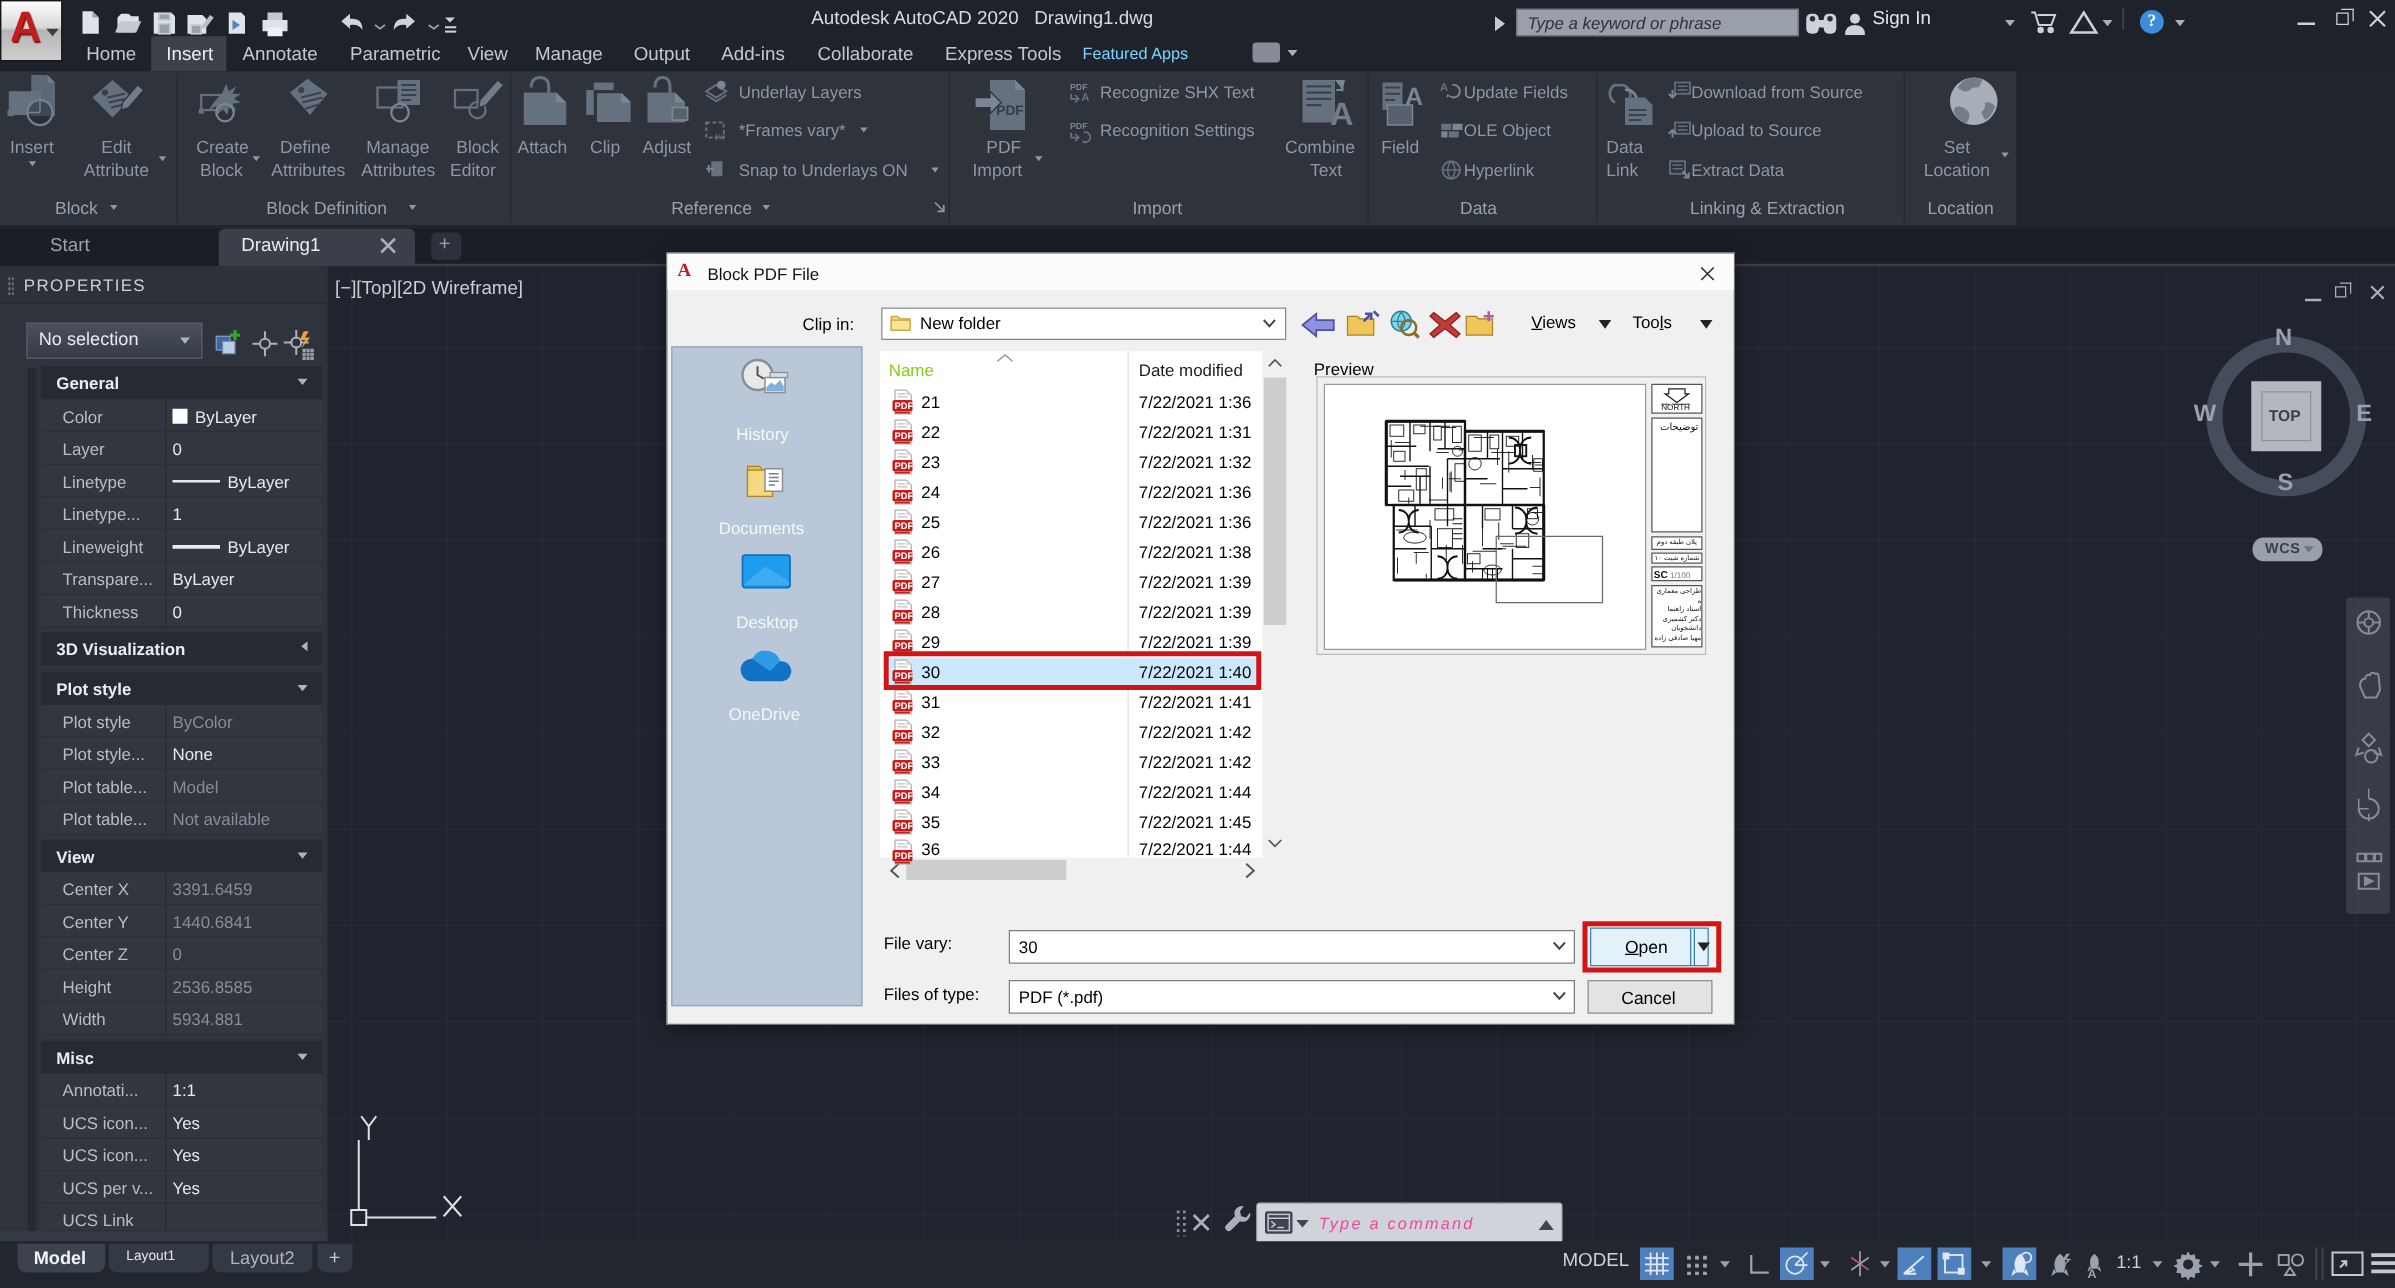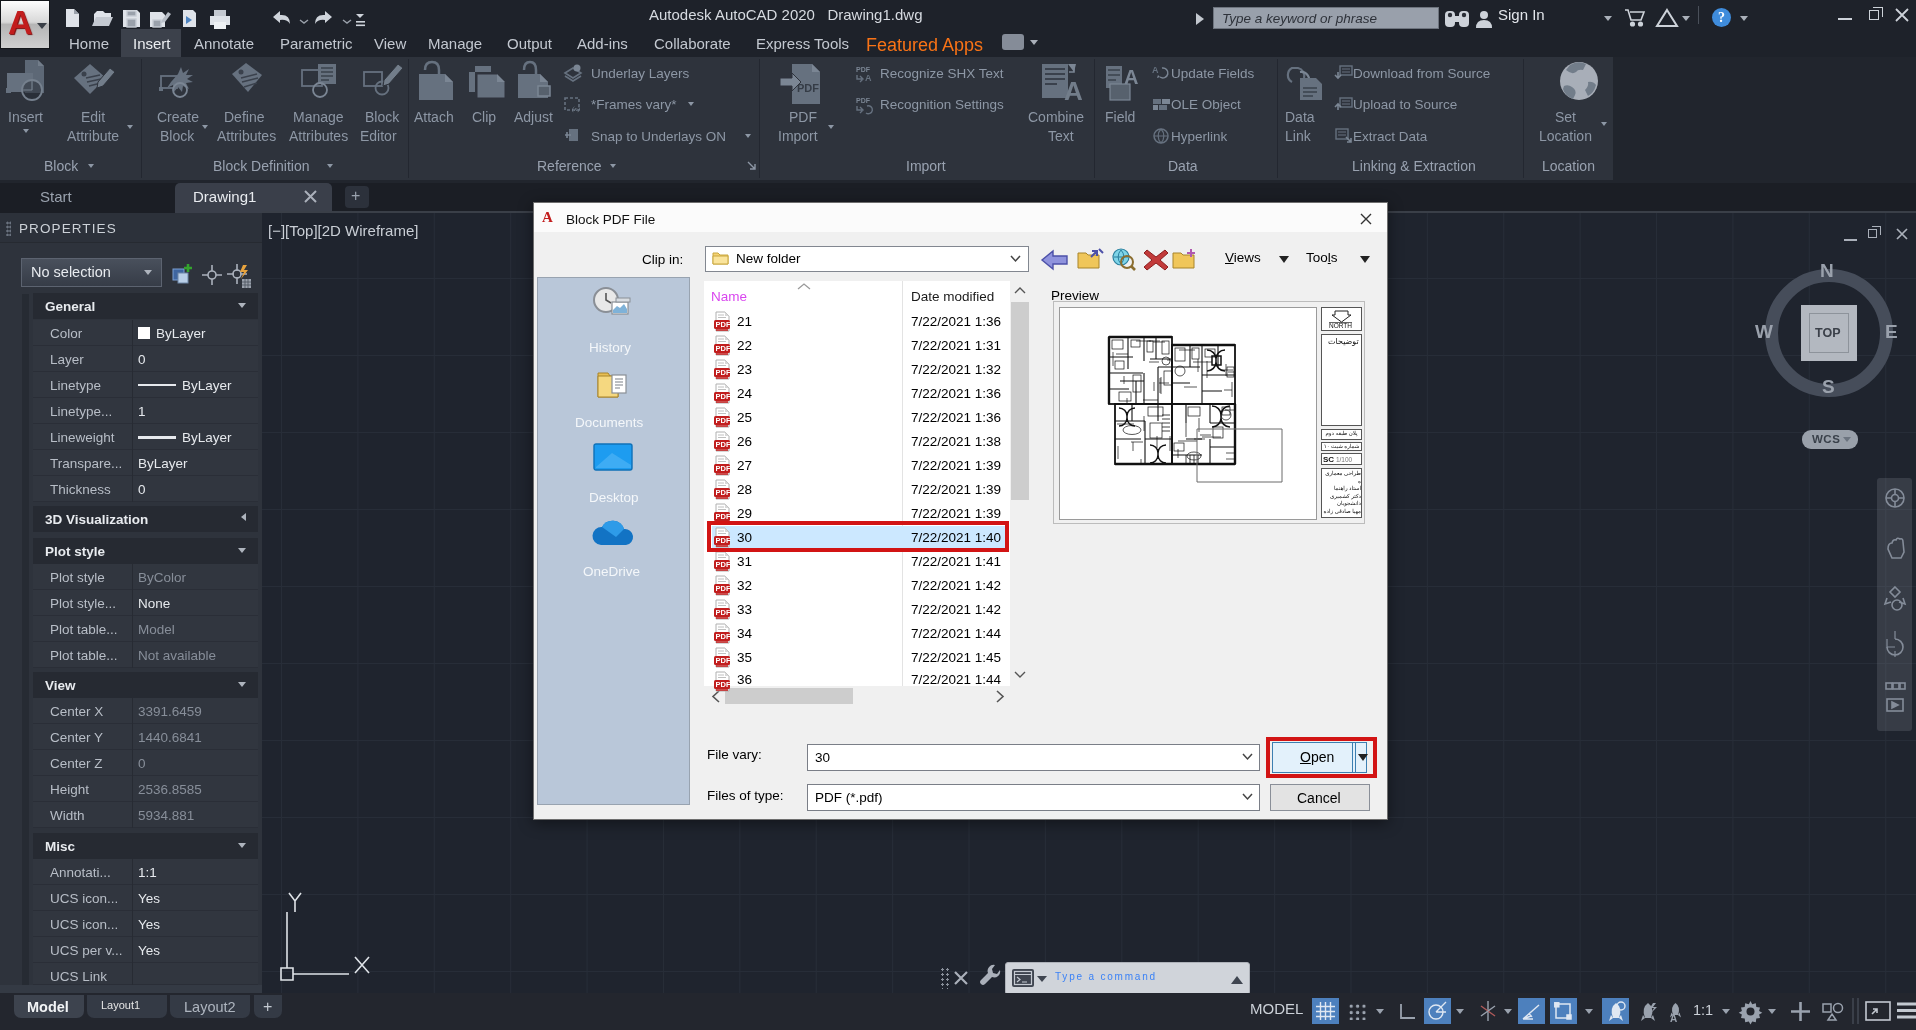--- a/index.html
+++ b/index.html
@@ -90,21 +90,21 @@
 <div class="ab" style="left:121px;top:29px;width:60px;height:28px;background:#3c414b"></div>
 <div class="tx" style="left:133px;top:35px;font-size:15px;color:#eceef1">Insert</div>
 <div class="tx" style="left:194px;top:35px;font-size:15px;color:#c3c8d0">Annotate</div>
 <div class="tx" style="left:280px;top:35px;font-size:15px;color:#c3c8d0">Parametric</div>
 <div class="tx" style="left:374px;top:35px;font-size:15px;color:#c3c8d0">View</div>
 <div class="tx" style="left:428px;top:35px;font-size:15px;color:#c3c8d0">Manage</div>
 <div class="tx" style="left:507px;top:35px;font-size:15px;color:#c3c8d0">Output</div>
 <div class="tx" style="left:577px;top:35px;font-size:15px;color:#c3c8d0">Add-ins</div>
 <div class="tx" style="left:654px;top:35px;font-size:15px;color:#c3c8d0">Collaborate</div>
 <div class="tx" style="left:756px;top:35px;font-size:15px;color:#c3c8d0">Express Tools</div>
-<div class="tx" style="left:866px;top:35px;font-size:18px;color:#f97316">Featured Apps</div>
+<div class="tx" style="left:866px;top:35px;font-size:13px;color:#7dd3fc">Featured Apps</div>
 <div class="ab" style="left:1002px;top:34px;width:22px;height:16px;background:#858c98;border-radius:3px"></div>
 <div class="ab" style="left:1030px;top:40px;width:0;height:0;border-top:5px solid #aab0b9;border-left:4.5px solid transparent;border-right:4.5px solid transparent"></div>
 
 <div class="ab" style="left:0;top:0;width:50px;height:49px;background:linear-gradient(180deg,#fdfdfd 0%,#d8d8d8 45%,#b5b5b5 50%,#cfcfcf 100%);border:1px solid #14161a">
   <div class="tx" style="left:7px;top:2px;font-size:34px;font-weight:bold;color:#c21d1d;text-shadow:1px 1px 1px #7e0f0f">A</div>
   <div class="ab" style="left:36px;top:22px;width:0;height:0;border-top:6px solid #3a3f46;border-left:5px solid transparent;border-right:5px solid transparent"></div>
 </div>
 
 <div class="ab" id="ribbon" style="left:0;top:57px;width:1916px;height:126px;background:#21252d"></div>
 <div class="ab" style="left:0;top:57px;width:1613px;height:123px;background:#2e333c"></div>
@@ -529,21 +529,21 @@
 <svg class="ab" style="left:979px;top:966px" width="24" height="24" viewBox="0 0 24 24" fill="#aab0ba">
   <path d="M21 4 a6 6 0 0 1 -8 7 L6 18 a2.6 2.6 0 0 1 -4 -4 l7 -7 a6 6 0 0 1 7 -8 l-3 4 l1 4 l4 1 z"></path>
 </svg>
 <div class="ab" style="left:1005px;top:962px;width:245px;height:33px;background:#d0d4da;border-radius:3px;border:1px solid #aeb2b9"></div>
 <div class="ab" style="left:1012px;top:969px;width:22px;height:18px;background:#3f4550;border-radius:2px"></div>
 <svg class="ab" style="left:1014px;top:971px" width="18" height="14" viewBox="0 0 18 14" stroke="#c6cbd3" fill="none" stroke-width="1.2">
   <rect x="0.5" y="0.5" width="17" height="13"></rect>
     <path d="M0.5 3.5 h17 M3 6 l3 2.5 -3 2.5 M8 11 h5"></path>
 </svg>
 <div class="ab" style="left:1037px;top:976px;width:0;height:0;border-top:6px solid #3f4550;border-left:5px solid transparent;border-right:5px solid transparent"></div>
-<div class="tx" style="left:1055px;top:971px;font-size:10px;color:#3b82f6;letter-spacing:1.8px">Type a command</div>
+<div class="tx" style="left:1055px;top:971px;font-size:13px;font-style:italic;color:#ec4899;letter-spacing:1.8px">Type a command</div>
 <div class="ab" style="left:1231px;top:976px;width:0;height:0;border-bottom:8px solid #3f4550;border-left:6px solid transparent;border-right:6px solid transparent"></div>
 
 <div class="ab" style="left:0;top:993px;width:1916px;height:37px;background:#23262e"></div>
 <div class="ab" style="left:0;top:985px;width:262px;height:8px;background:#343a44"></div>
 <div class="ab" style="left:14px;top:995px;width:70px;height:23px;background:#3d434e;border-radius:0 0 7px 7px"></div>
 <div class="tx" style="left:27px;top:999px;font-size:14.5px;font-weight:bold;color:#f2f4f6">Model</div>
 <div class="ab" style="left:87px;top:995px;width:80px;height:23px;background:#343a45;border-radius:0 0 7px 7px"></div>
 <div class="tx" style="left:101px;top:999px;font-size:11px;color:#e5e5e5">Layout1</div>
 <div class="ab" style="left:170px;top:995px;width:80px;height:23px;background:#343a45;border-radius:0 0 7px 7px"></div>
 <div class="tx" style="left:184px;top:999px;font-size:14.5px;color:#aeb5bf">Layout2</div>
@@ -700,21 +700,21 @@
 </svg>
 <div class="tx" style="left:589px;top:490px;font-size:13.5px;color:#f4f7fa">Desktop</div>
 <svg class="ab" style="left:589px;top:519px" width="46" height="30" viewBox="0 0 46 30">
   <path d="M12 26 a9 9 0 0 1 1 -18 a12 12 0 0 1 22 2 a8 8 0 0 1 2 16 z" fill="#1273c4"></path>
   <path d="M13 8 a12 12 0 0 1 22 2 l-8 8 z" fill="#2e9be8"></path>
 </svg>
 <div class="tx" style="left:583px;top:564px;font-size:13.5px;color:#f4f7fa">OneDrive</div>
 
 <div class="ab" style="left:704px;top:281px;width:306px;height:405px;background:#fff"></div>
 <div class="ab" style="left:902px;top:281px;width:1px;height:405px;background:#e3e3e3"></div>
-<div class="tx" style="left:711px;top:289px;font-size:13.5px;color:#d946ef">Name</div>
+<div class="tx" style="left:711px;top:289px;font-size:13.5px;color:#84cc16">Name</div>
 <svg class="ab" style="left:797px;top:283px" width="14" height="7">
     <path d="M1 6 L7 1 L13 6" stroke="#9a9a9a" stroke-width="1.3" fill="none"></path>
   </svg>
 <div class="tx" style="left:911px;top:289px;font-size:13.5px;color:#1a1a1a">Date modified</div>
 
 <div class="ab" style="left:1011px;top:281px;width:18px;height:405px;background:#f0f0f0"></div>
 <svg class="ab" style="left:1014px;top:287px" width="12" height="7">
     <path d="M1 6 L6 1 L11 6" stroke="#555" stroke-width="1.4" fill="none"></path>
   </svg>
 <div class="ab" style="left:1011px;top:302px;width:18px;height:198px;background:#cdcdcd"></div>

